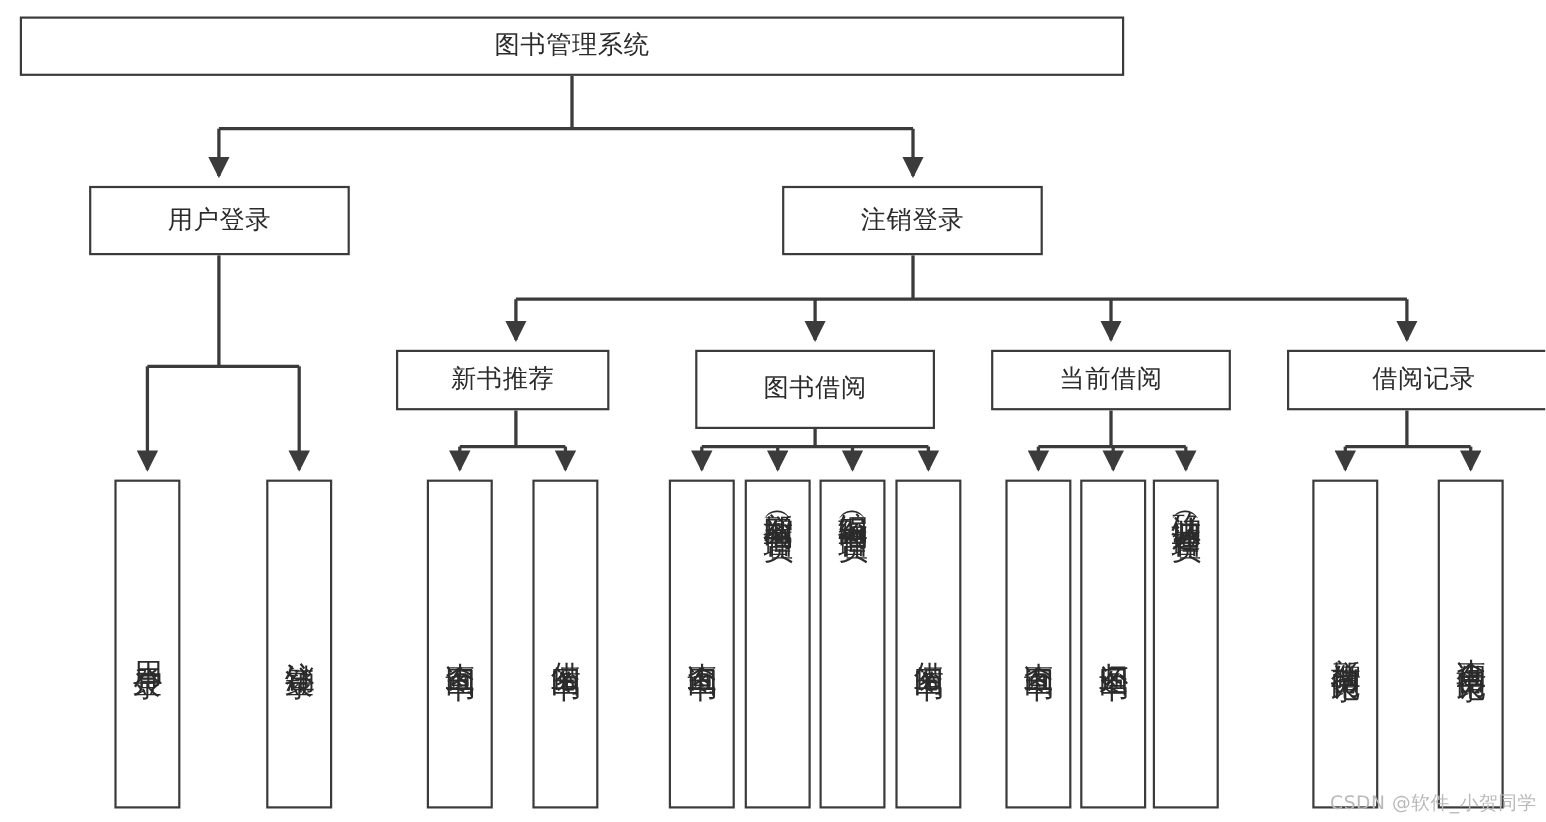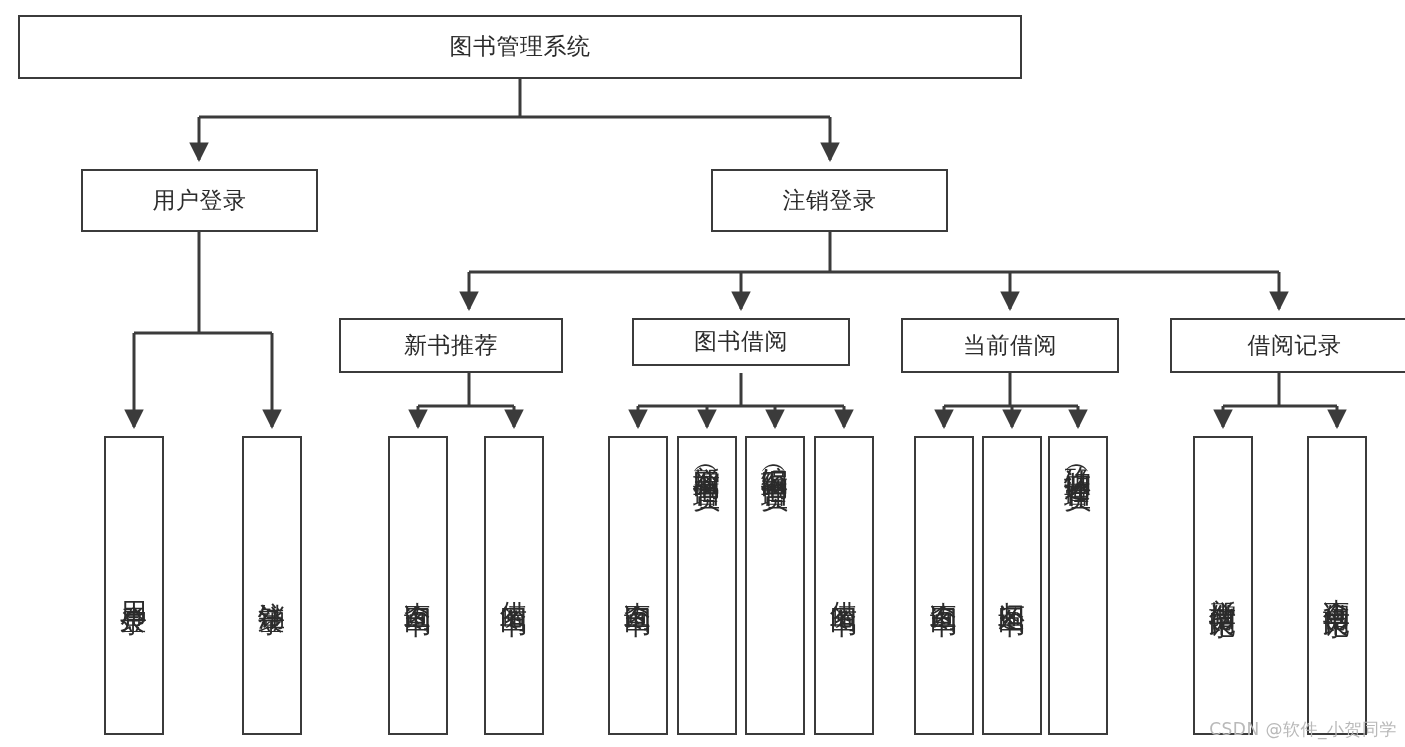--- a/index.html
+++ b/index.html
@@ -132,35 +132,35 @@
     </g>
 
     <g stroke="#3b3b3b" stroke-width="3" fill="none">
       <path d="M 1279 373 L 1279 406"></path>
       <path d="M 1223 406 L 1337 406"></path>
       <path d="M 1223 406 L 1223 427" marker-end="url(#arrow)"></path>
       <path d="M 1337 406 L 1337 427" marker-end="url(#arrow)"></path>
     </g>
   </svg>
 
-  <div class="node horizontal" style="left:18px; top:15px; width:1004px; height:64px;">
+  <div class="node horizontal" style="left:18px; top:15px; width:1004px; height:54px;">
     <span class="label">图书管理系统</span>
   </div>
 
   <div class="node horizontal" style="left:81px; top:169px; width:237px; height:63px;">
     <span class="label">用户登录</span>
   </div>
   <div class="node horizontal" style="left:711px; top:169px; width:237px; height:63px;">
     <span class="label">注销登录</span>
   </div>
 
-  <div class="node horizontal" style="left:339px; top:318px; width:224px; height:55px;">
+  <div class="node horizontal" style="left:360px; top:318px; width:194px; height:55px;">
     <span class="label">新书推荐</span>
   </div>
-  <div class="node horizontal" style="left:632px; top:318px; width:218px; height:48px;">
+  <div class="node horizontal" style="left:632px; top:318px; width:218px; height:72px;">
     <span class="label">图书借阅</span>
   </div>
   <div class="node horizontal" style="left:901px; top:318px; width:218px; height:55px;">
     <span class="label">当前借阅</span>
   </div>
   <div class="node horizontal" style="left:1170px; top:318px; width:249px; height:55px;">
     <span class="label">借阅记录</span>
   </div>
 
   <div class="node vertical mid" style="left:104px; top:436px; width:60px; height:299px;">

